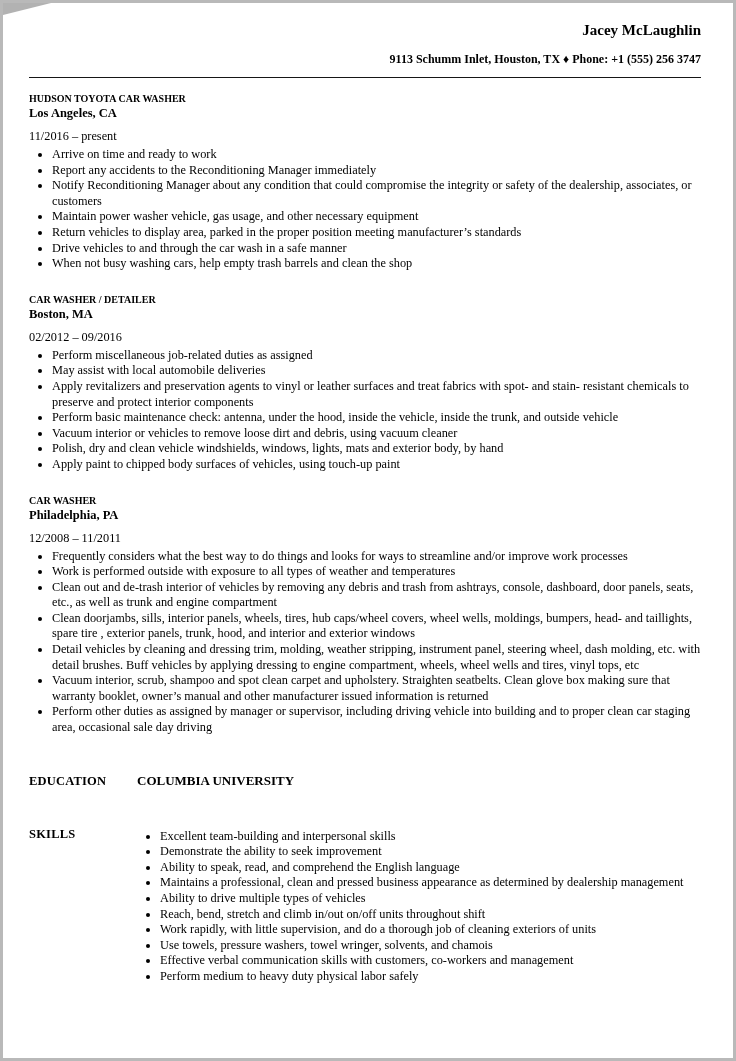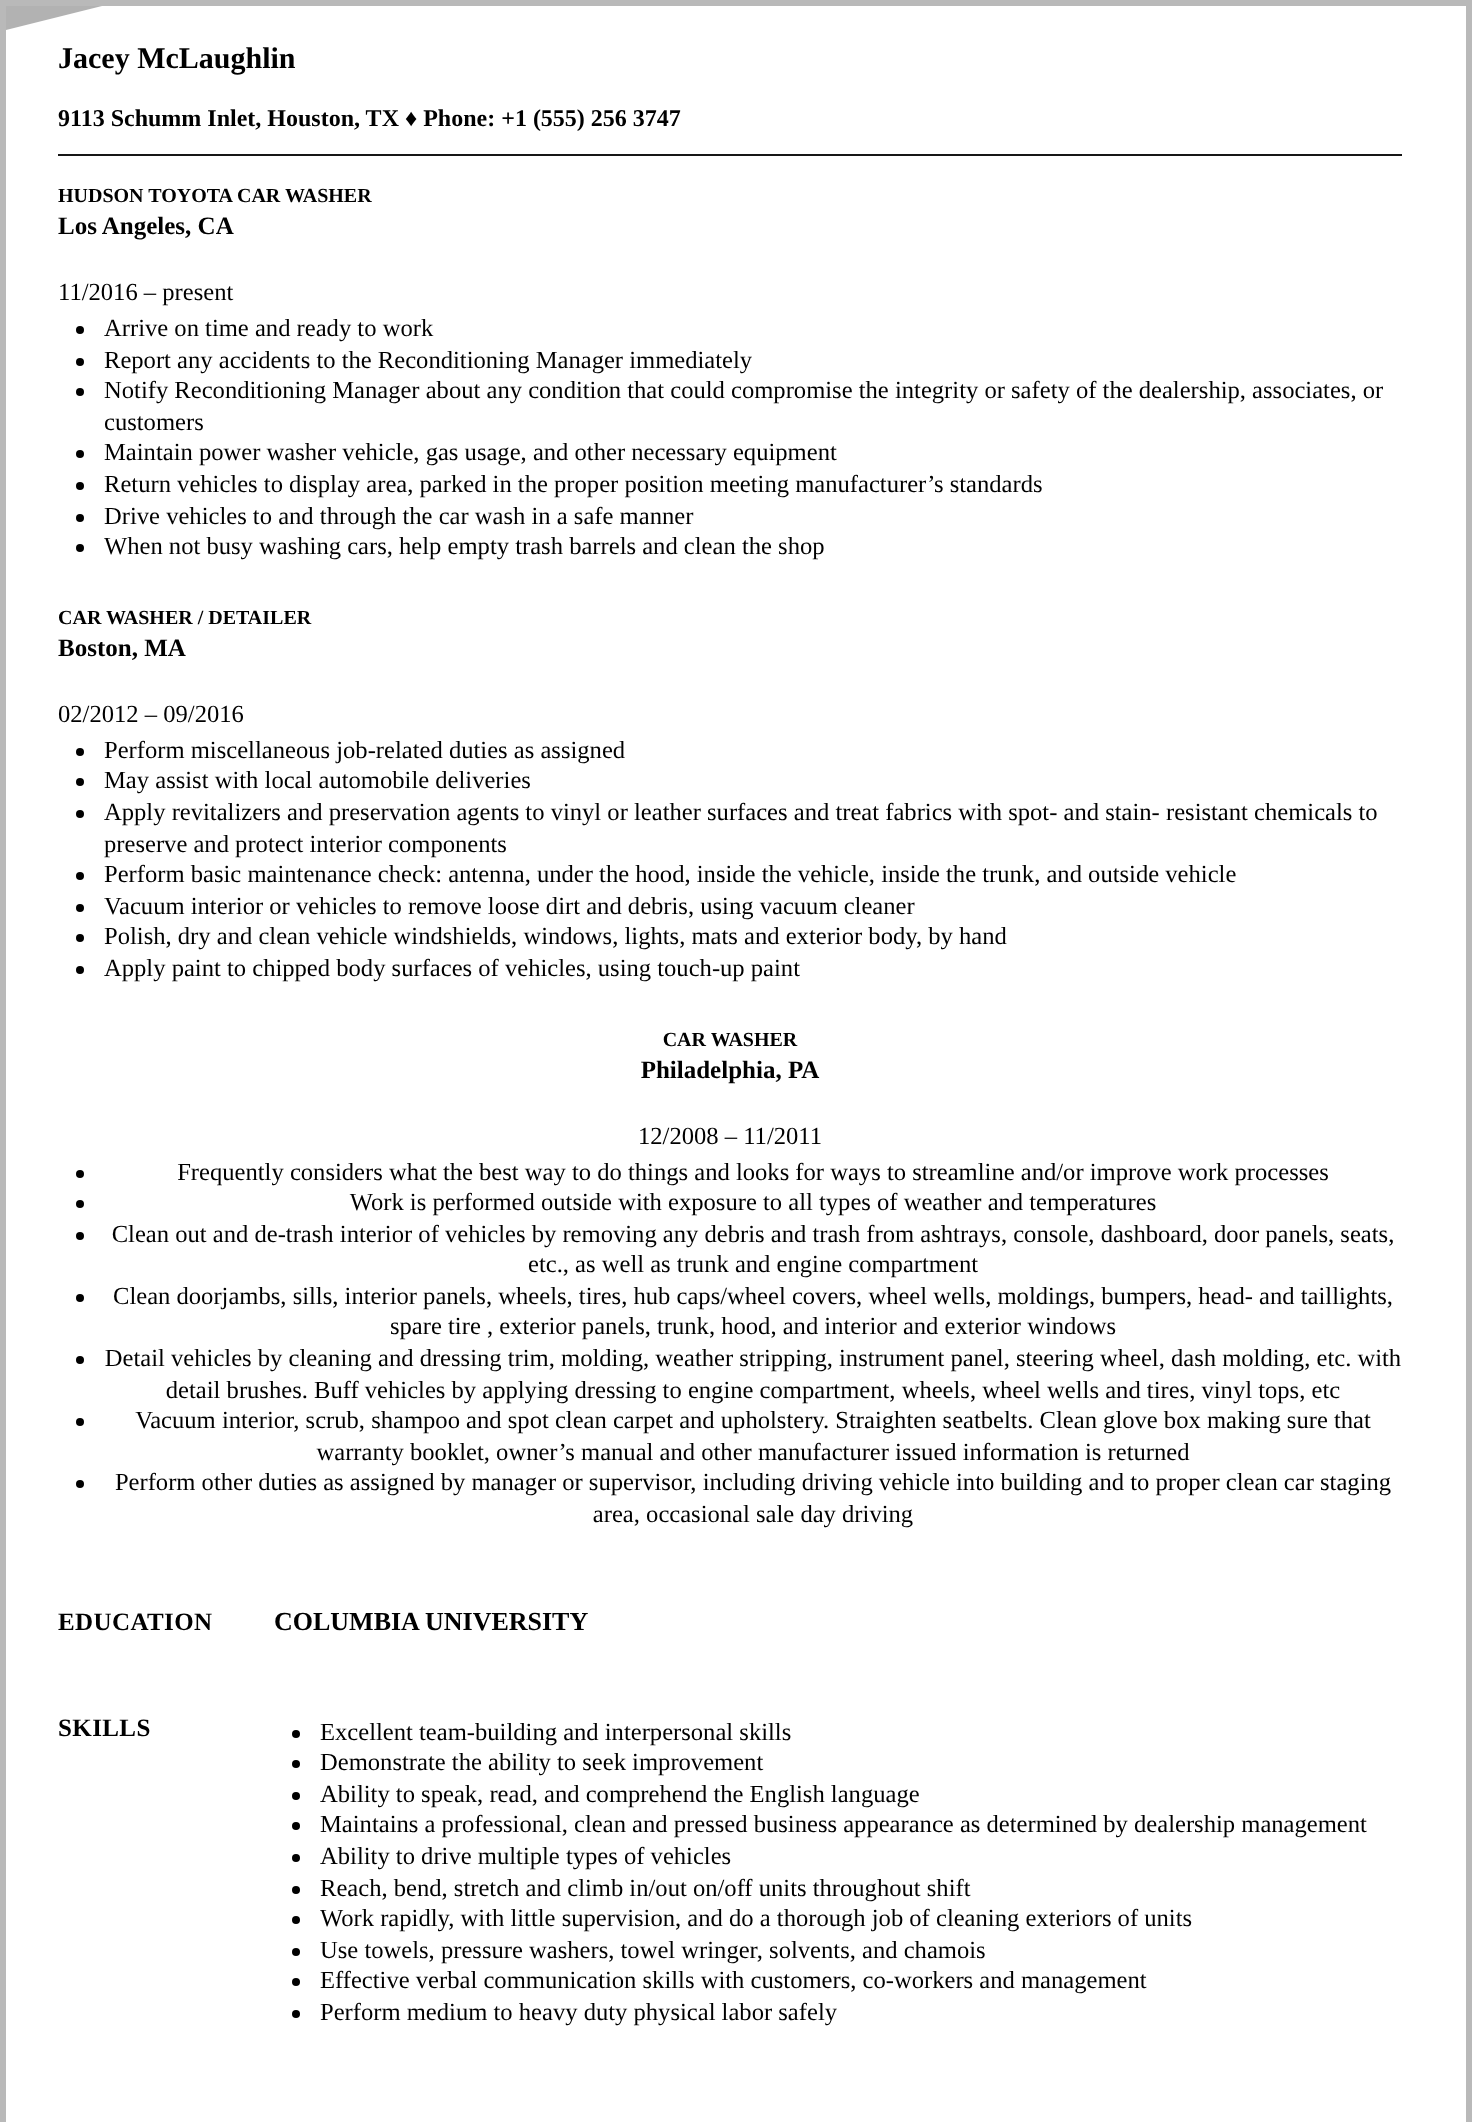--- a/index.html
+++ b/index.html
@@ -17,39 +17,39 @@
     background: #ffffff;
     padding: 14px 32px 48px 26px;
     overflow: hidden;
   }
   .corner {
     position: absolute; top: 0; left: 0;
     width: 0; height: 0;
     border-top: 12px solid #b2b2b2;
     border-right: 48px solid transparent;
   }
-  .header { text-align: left; }
+  .header { text-align: right; }
   .name { font-size: 15px; font-weight: bold; padding-top: 5px; }
   .contact { font-size: 12px; font-weight: bold; margin-top: 13px; }
   .rule { border: none; border-top: 1.4px solid #161616; margin: 10px 0 0 0; }
 
   .section { display: flex; margin-top: 15px; }
   .section + .section { margin-top: 37px; }
   .section-label {
     width: 108px; flex-shrink: 0;
     font-weight: bold; font-size: 12.5px;
     letter-spacing: 0.2px; padding-top: 1px;
   }
   .section-content { flex: 1; min-width: 0; }
 
   .job { margin-bottom: 22px; }
-  .job:last-child { margin-bottom: 0; text-align: center; }
+  .job:last-child { margin-bottom: 0; }
   .job-title { font-weight: bold; font-size: 10px; }
   .job-location { font-weight: bold; font-size: 12.5px; margin-top: 2px; }
-  .job-dates { font-size: 12.3px; margin-top: 18px; }
+  .job-dates { font-size: 12.3px; margin-top: 8px; }
 
   ul.bullets { margin: 3px 0 0 0; padding-left: 23px; list-style-type: disc; }
   ul.bullets li { font-size: 12.3px; line-height: 15.6px; }
   ul.bullets.flush { margin-top: 3px; }
 
   .school { font-weight: bold; font-size: 13px; }
 </style>
 </head>
 <body>
 

